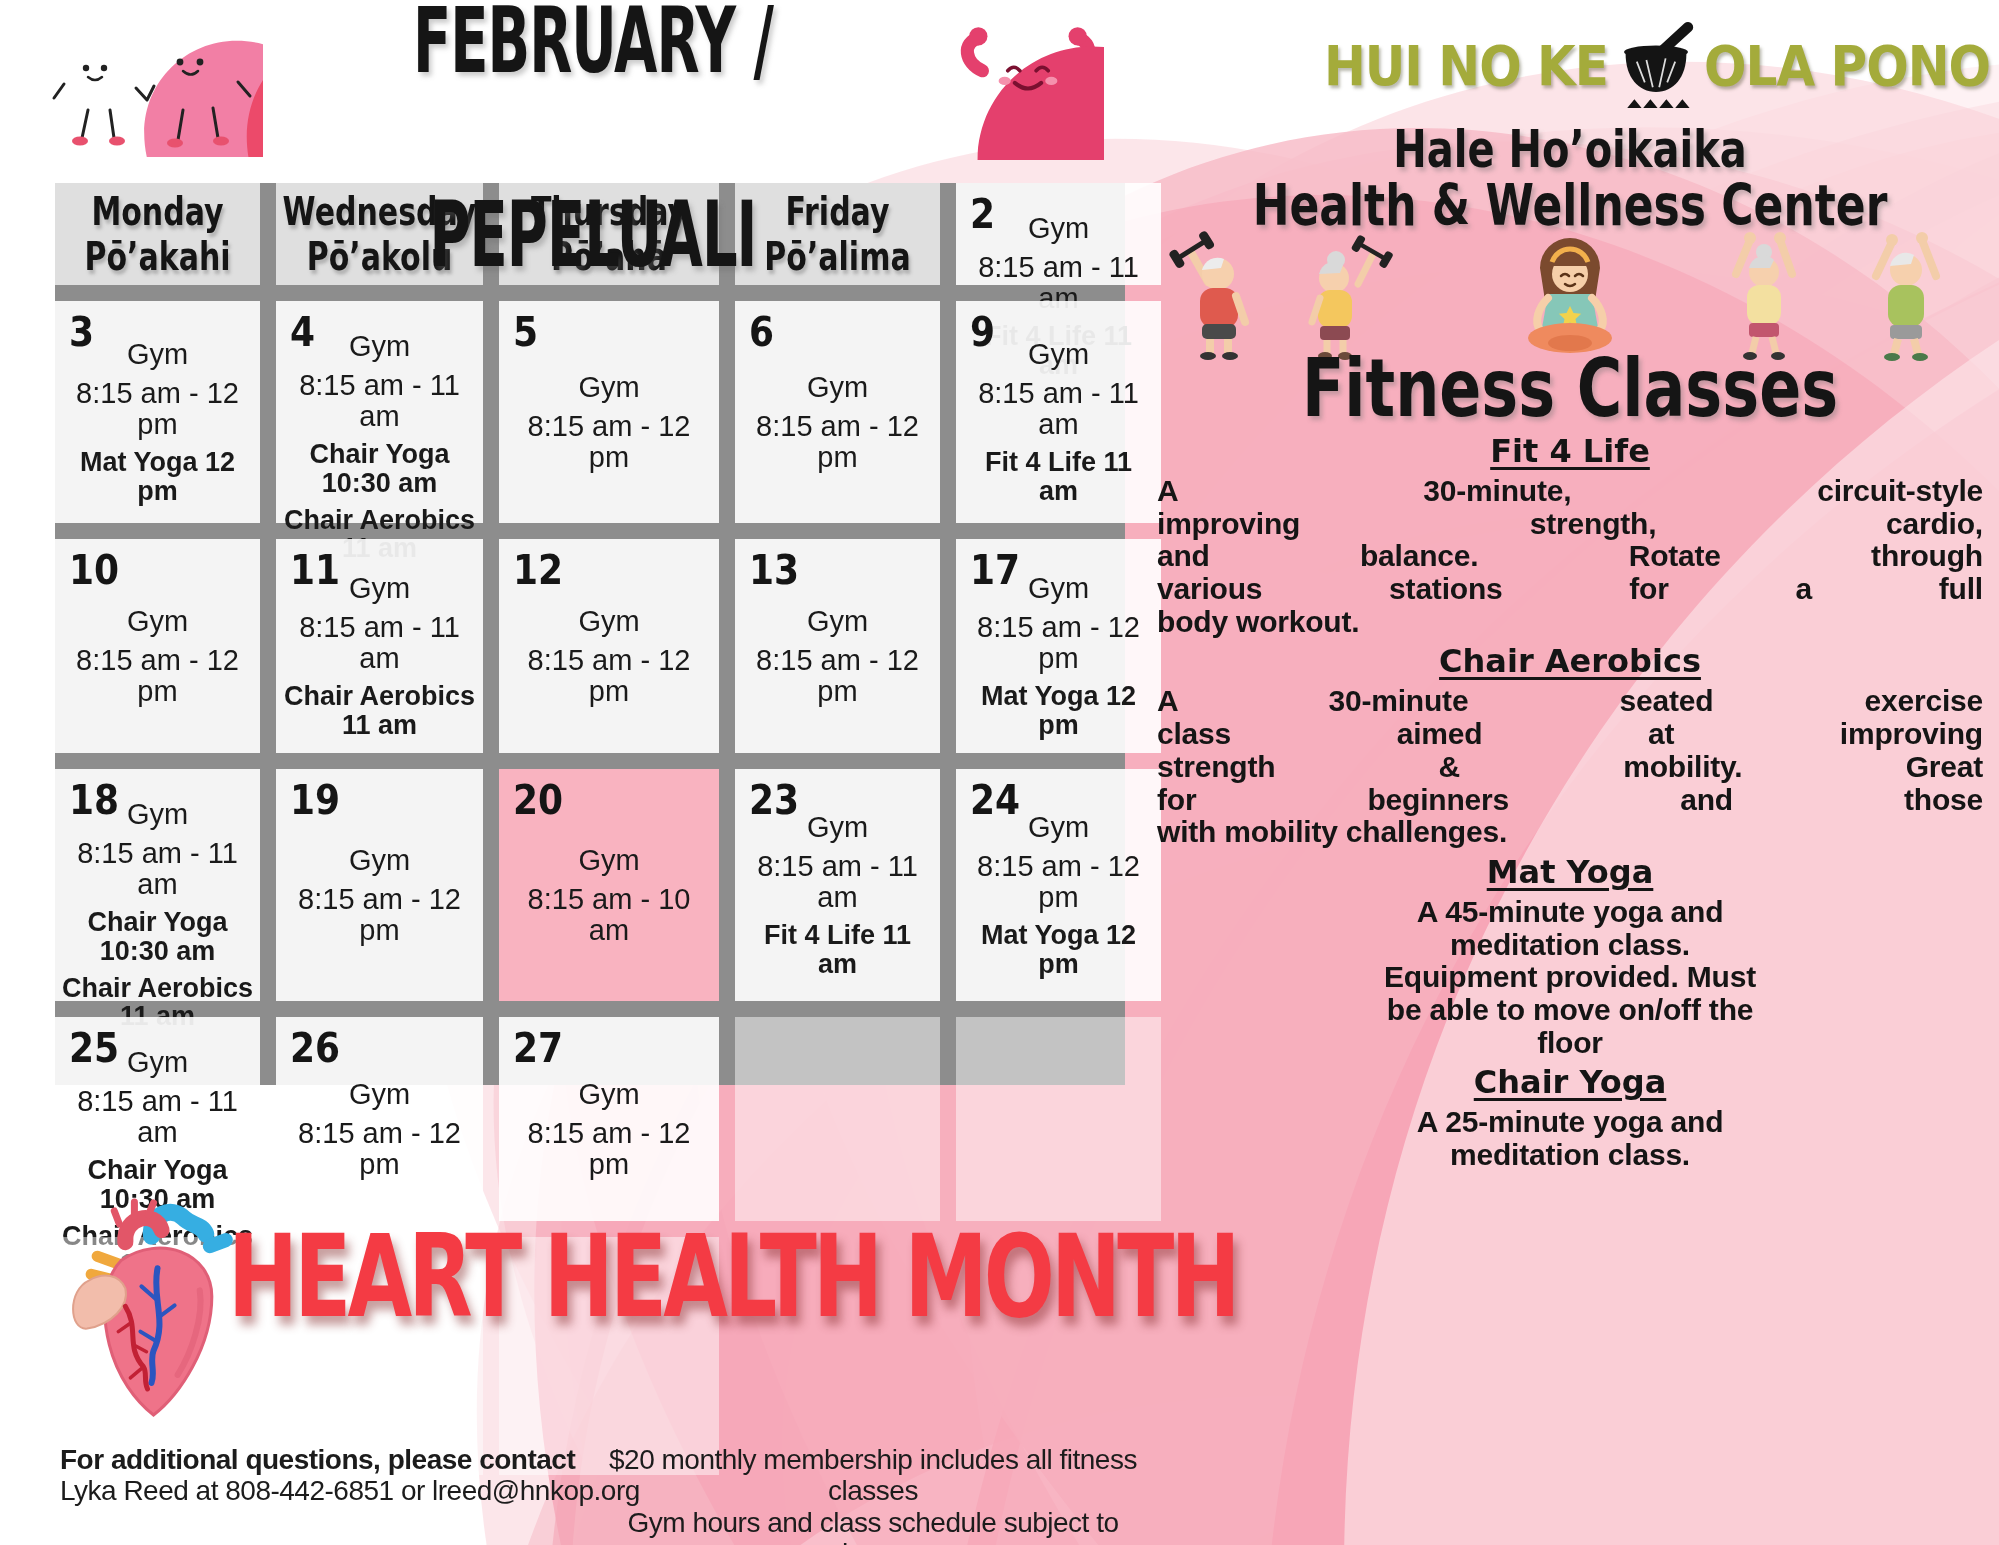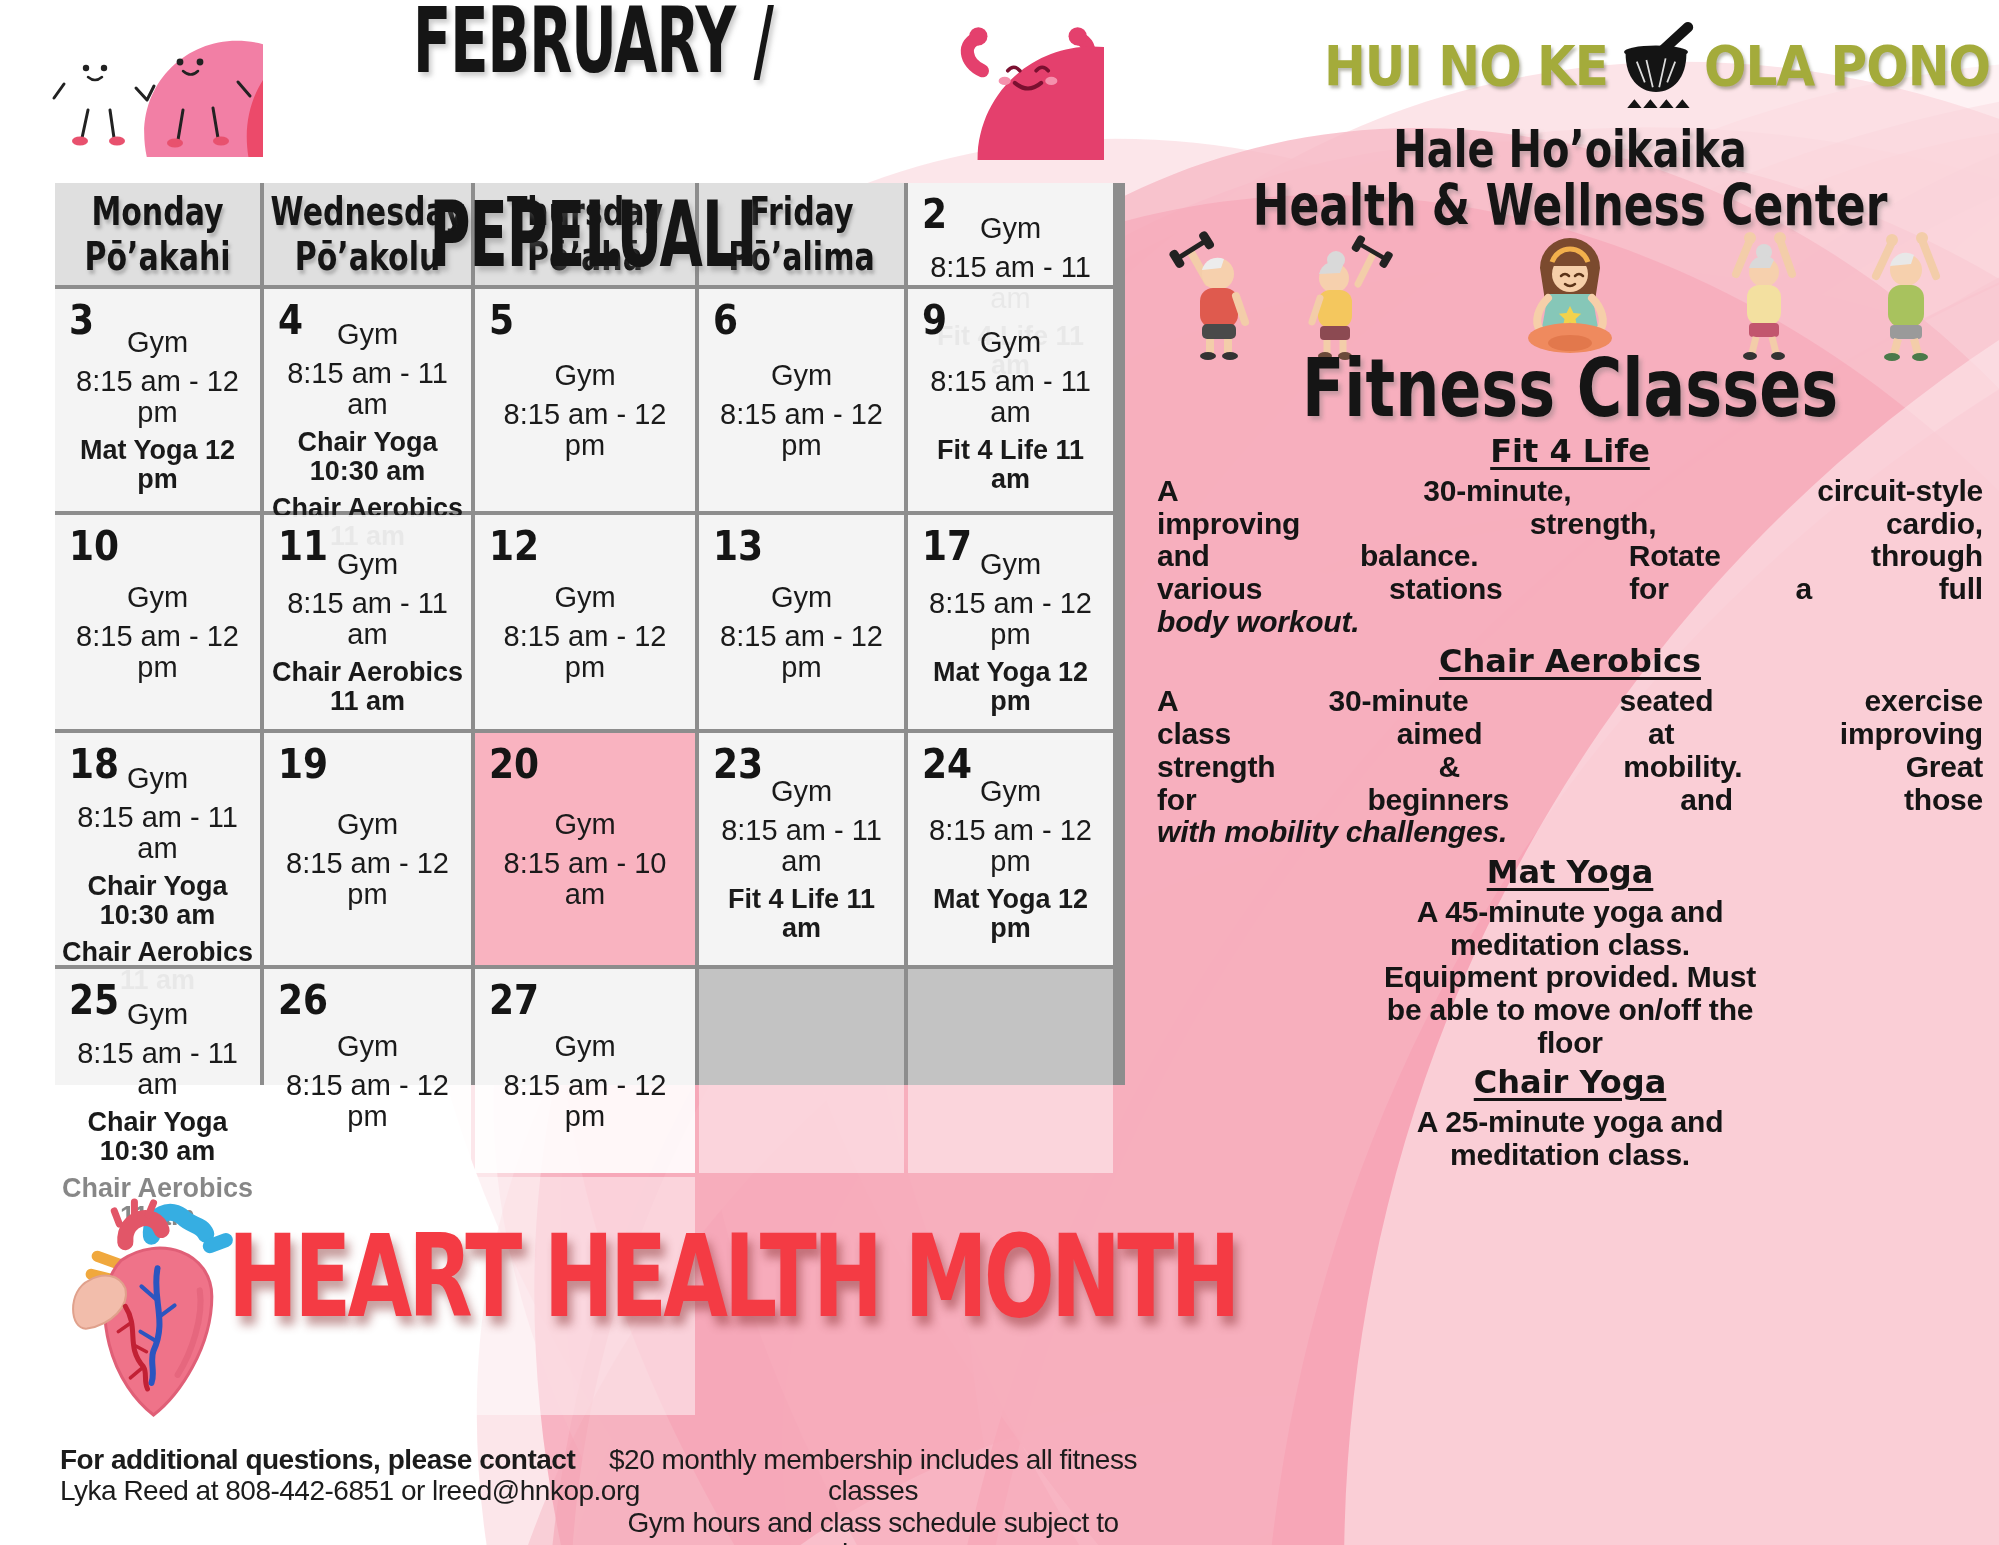--- a/index.html
+++ b/index.html
@@ -32,26 +32,26 @@
   .fitness{position:absolute;left:1150px;top:352px;width:840px;text-align:center;
         font-size:62px;z-index:2;}
   .classes{position:absolute;left:1157px;top:432px;width:826px;z-index:2;}
   .classes h3{font-family:"DejaVu Sans",sans-serif;font-weight:800;font-size:32px;
         text-align:center;margin:4px 0 5px;text-decoration:underline;
         text-decoration-thickness:3px;text-underline-offset:5px;}
   .classes .sec:first-child h3{margin-top:0;}
   .classes .pline{font-size:30px;font-weight:700;line-height:1.09;
         font-family:"Liberation Sans",sans-serif;letter-spacing:-0.2px;}
   .classes .jline{text-align:justify;text-align-last:justify;}
-  .classes .jlast{text-align:left;font-style:italic;}
+  .classes .jlast{text-align:left;}
   .classes .cline{text-align:center;}
 
   
   .calendar{position:absolute;left:55px;top:183px;width:1070px;height:902px;z-index:1;
-        background:#8d8d8d;padding:0;box-sizing:border-box;display:grid;gap:4px;
+        background:#8d8d8d;padding:0;box-sizing:border-box;display:grid;gap:16px;
         grid-template-columns:205px 207px 220px 205px 205px;
         grid-template-rows:102px 222px 214px 232px 204px 238px;}
   .cell{background:rgba(255,255,255,.9);position:relative;display:flex;flex-direction:column;}
   .cell.head{background:rgba(255,255,255,.72);align-items:center;justify-content:center;
         text-align:center;}
   .cell.head .dh{font-family:"DejaVu Sans",sans-serif;font-weight:900;font-size:30px;
         line-height:1.18;text-shadow:2px 3px 3px rgba(110,110,110,.4);}
   .cell.pink{background:#f9b3c0;}
   .cell.bannercell{background:rgba(255,255,255,.48);}
   .cell .date{position:absolute;top:10px;left:14px;font-family:"DejaVu Sans",sans-serif;

